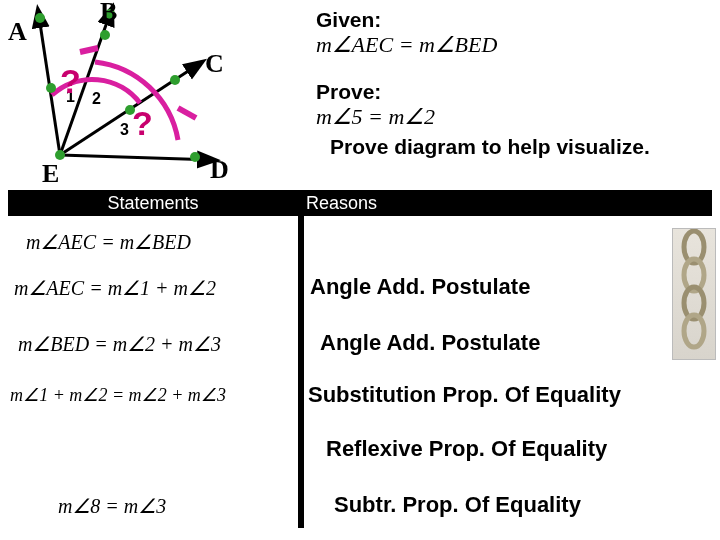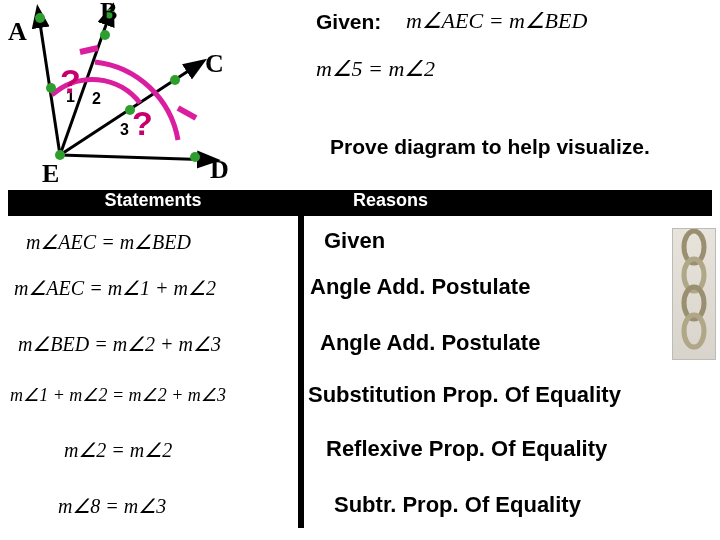--- a/index.html
+++ b/index.html
@@ -20,22 +20,23 @@
     height: 190px;
   }
   .given-prove {
     position: absolute;
     left: 316px;
     top: 8px;
     width: 400px;
   }
   .gp-row {
     display: flex;
-    align-items: flex-end;
+    align-items: flex-start;
     margin-bottom: 8px;
+    flex-direction: column;
   }
   .gp-label {
     font-weight: bold;
     font-size: 21px;
     width: 90px;
   }
   .gp-formula {
     font-family: "Times New Roman", serif;
     font-style: italic;
     font-size: 22px;
@@ -49,25 +50,25 @@
   }
   .proof-table {
     position: absolute;
     left: 8px;
     top: 190px;
     width: 704px;
   }
   .header-row {
     background: #000;
     color: #fff;
-    font-weight: bold;
+    font-weight: normal;
     font-size: 18px;
     display: flex;
     height: 26px;
-    gap: 47px;
+    align-items: center;
   }
   .header-stmt { width: 290px; text-align: center; }
   .header-reason { flex: 1; padding-left: 8px; }
   .proof-body {
     display: flex;
     height: 312px;
   }
   .stmt-col {
     width: 290px;
     border-right: 6px solid #000;
@@ -152,20 +153,21 @@
   <div class="qbox" style="left:60px; top:62px">?</div>
   <div class="qbox" style="left:132px; top:104px">?</div>
 </div>
 
 <div class="given-prove">
   <div class="gp-row">
     <div class="gp-label">Given:</div>
     <div class="gp-formula">m∠AEC = m∠BED</div>
   </div>
   <div class="gp-row" style="margin-top:22px">
+    <div class="gp-label">Prove:</div>
     <div class="gp-formula">m∠5 = m∠2</div>
   </div>
 </div>
 
 <div class="vis-label">Prove diagram to help visualize.</div>
 
 <div class="chain">
   <svg viewBox="0 0 40 130">
     <ellipse cx="20" cy="18" rx="10" ry="16" fill="none" stroke="#9a8f70" stroke-width="5"></ellipse>
     <ellipse cx="20" cy="46" rx="10" ry="16" fill="none" stroke="#b0a688" stroke-width="5"></ellipse>
@@ -178,25 +180,23 @@
   <div class="header-row">
     <div class="header-stmt">Statements</div>
     <div class="header-reason">Reasons</div>
   </div>
   <div class="proof-body">
     <div class="stmt-col">
       <div class="stmt" style="top:14px; left:18px">m∠AEC = m∠BED</div>
       <div class="stmt" style="top:60px; left:6px">m∠AEC = m∠1 + m∠2</div>
       <div class="stmt" style="top:116px; left:10px">m∠BED = m∠2 + m∠3</div>
       <div class="stmt" style="top:168px; left:2px; font-size:18px">m∠1 + m∠2 = m∠2 + m∠3</div>
-      <div class="stmt" style="top:222px; left:56px">m∠2 = m∠2</div>
       <div class="stmt" style="top:278px; left:50px">m∠8 = m∠3</div>
     </div>
     <div class="reason-col">
-      <div class="reason" style="top:12px; left:20px">Given</div>
       <div class="reason" style="top:58px; left:6px">Angle Add. Postulate</div>
       <div class="reason" style="top:114px; left:16px">Angle Add. Postulate</div>
       <div class="reason" style="top:166px; left:4px">Substitution Prop. Of Equality</div>
       <div class="reason" style="top:220px; left:22px">Reflexive Prop. Of Equality</div>
       <div class="reason" style="top:276px; left:30px">Subtr. Prop. Of Equality</div>
     </div>
   </div>
 </div>
 
 </body></html>

